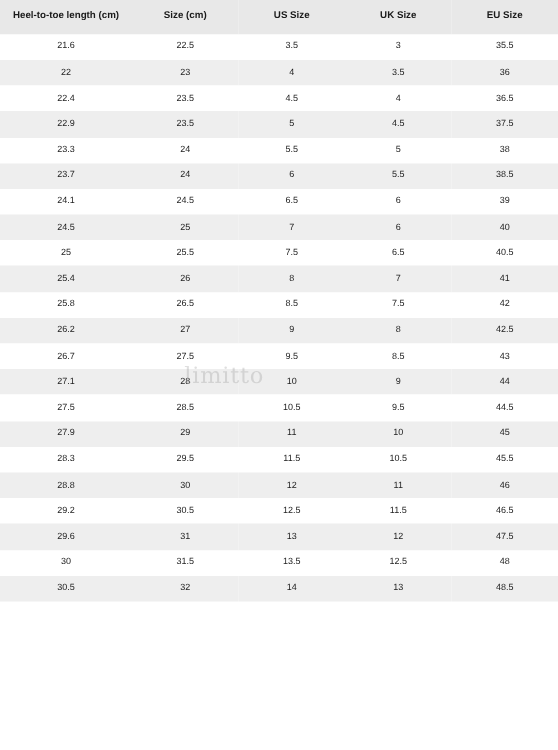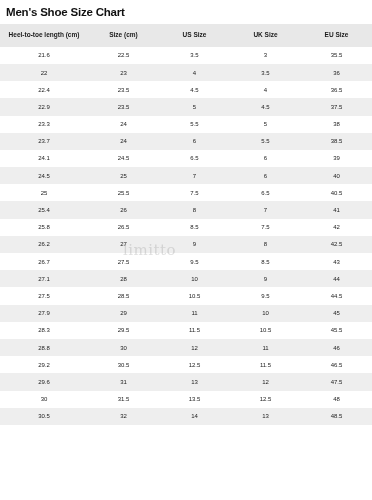--- a/index.html
+++ b/index.html
@@ -77,21 +77,20 @@
     color: rgba(150,150,150,0.30);
     font-family: "DejaVu Serif", serif;
     letter-spacing: 0.5px;
   }
 </style>
 </head>
 <body>
 
 <div class="page">
 
-  <div class="title">Men's Shoe Size Chart</div>
 
   <table>
     <colgroup>
       <col class="col0">
         <col class="col1">
         <col class="col2">
         <col class="col3">
         <col class="col4">
     </colgroup>
     <thead>

